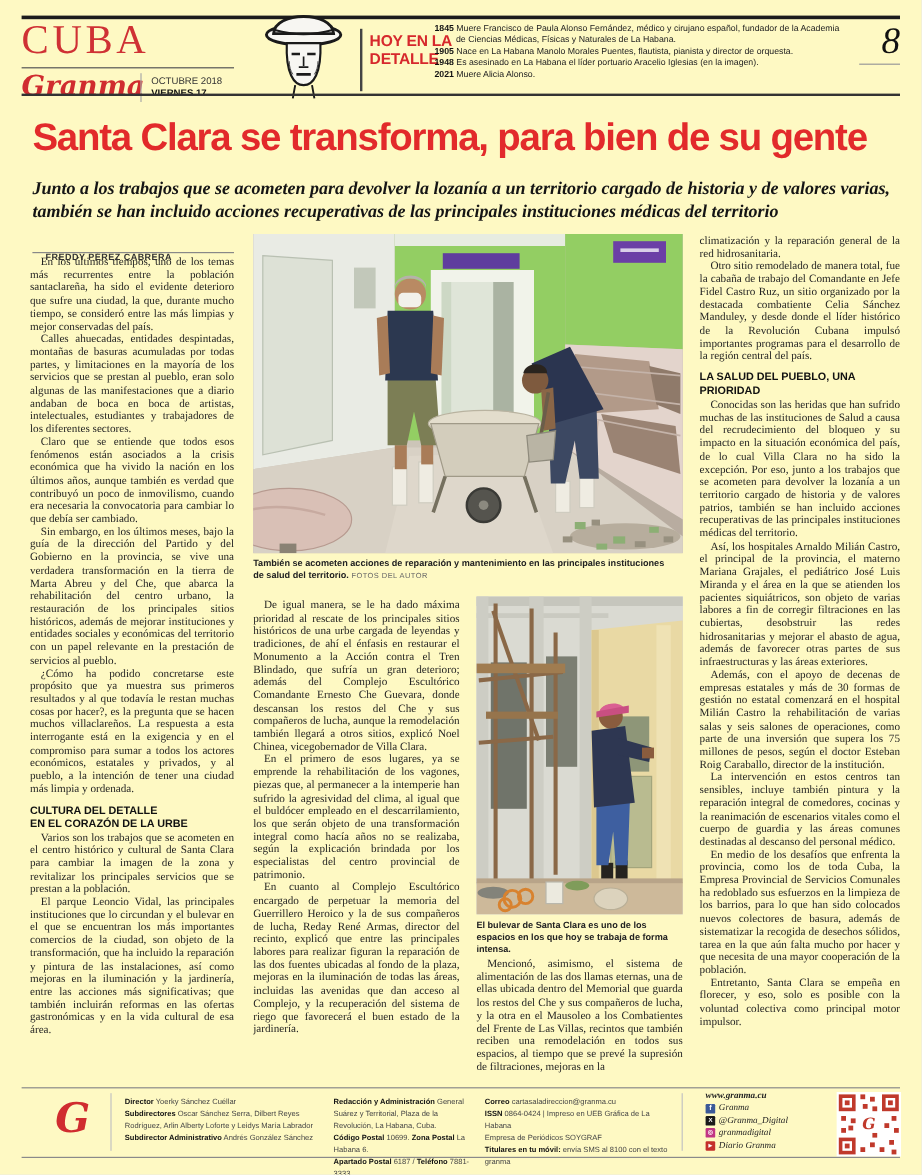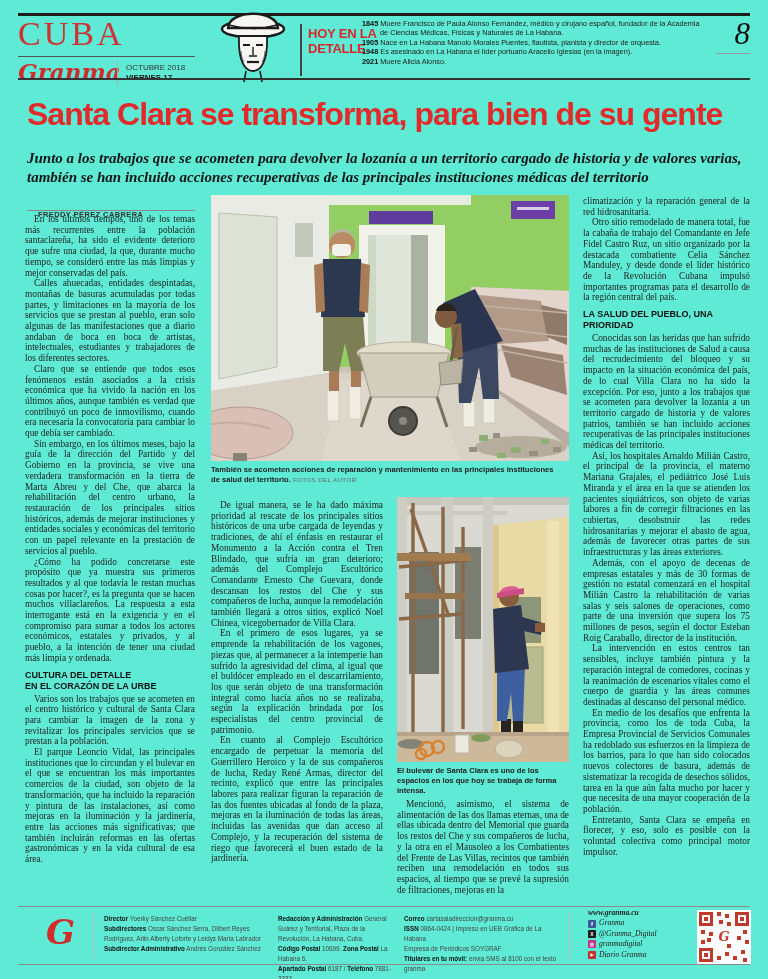--- a/index.html
+++ b/index.html
@@ -1,16 +1,16 @@
 <!DOCTYPE html>
 <html lang="es"><head>
 <meta charset="utf-8">
 <style>
   html,body{margin:0;padding:0;background:#e8e8e8;}
-  .page{position:relative;width:768px;height:979px;background:#5eead4;margin:0 auto;
+  .page{position:relative;width:768px;height:979px;background:#fef9c3;margin:0 auto;
         font-family:"Liberation Serif",serif;color:#1c1c1c;overflow:hidden;}
   .abs{position:absolute;}
 
   
   .top-rule{left:18px;top:13px;width:732px;height:3px;background:#1c1c1c;}
   .section-title{left:18px;top:16px;font-size:34px;letter-spacing:3px;color:#cf3134;line-height:36px;}
   .cuba-rule{left:18px;top:56px;width:177px;height:1px;background:#555;}
   .brand-logo{left:18px;top:58px;font-family:"DejaVu Serif",serif;font-style:italic;font-weight:bold;
               font-size:23px;color:#d02c2f;}
   .date-divider{left:117px;top:61px;width:1px;height:24px;background:#aaa;}

